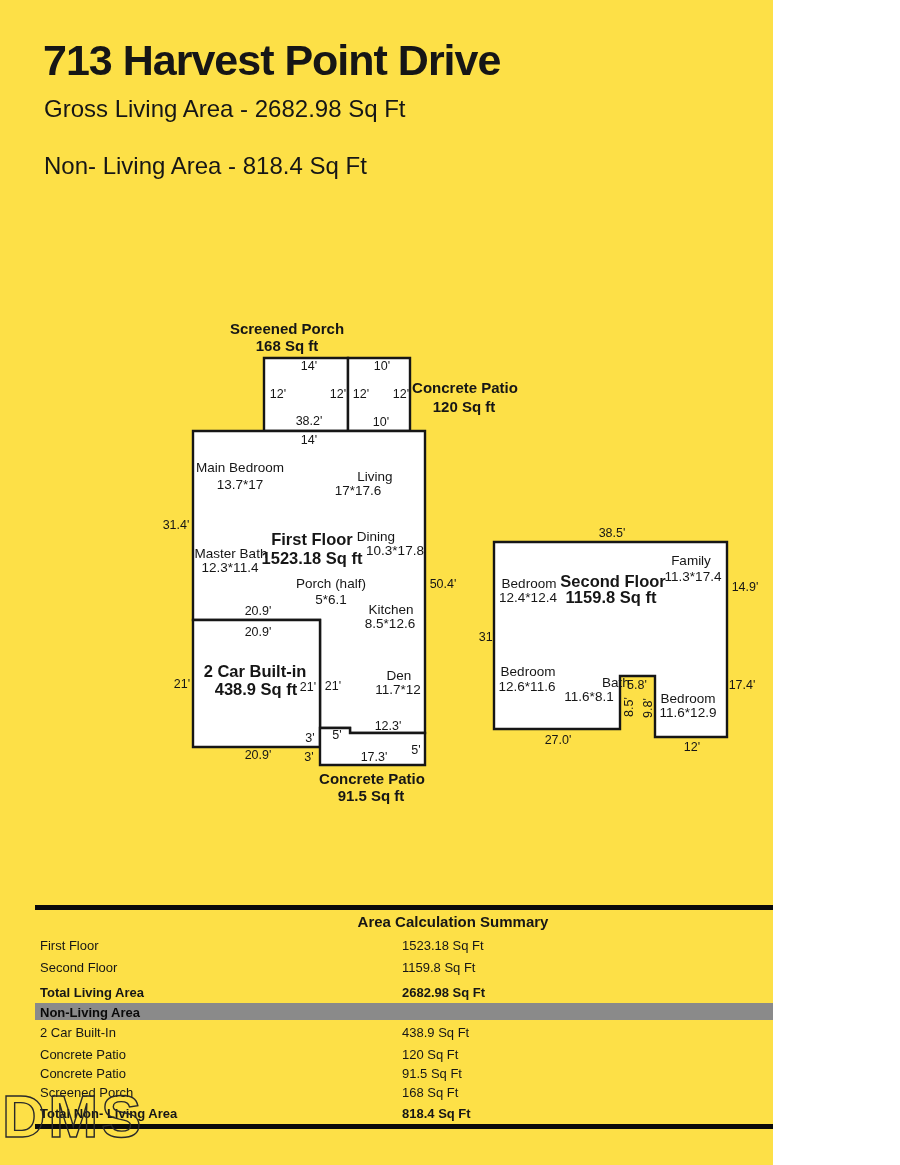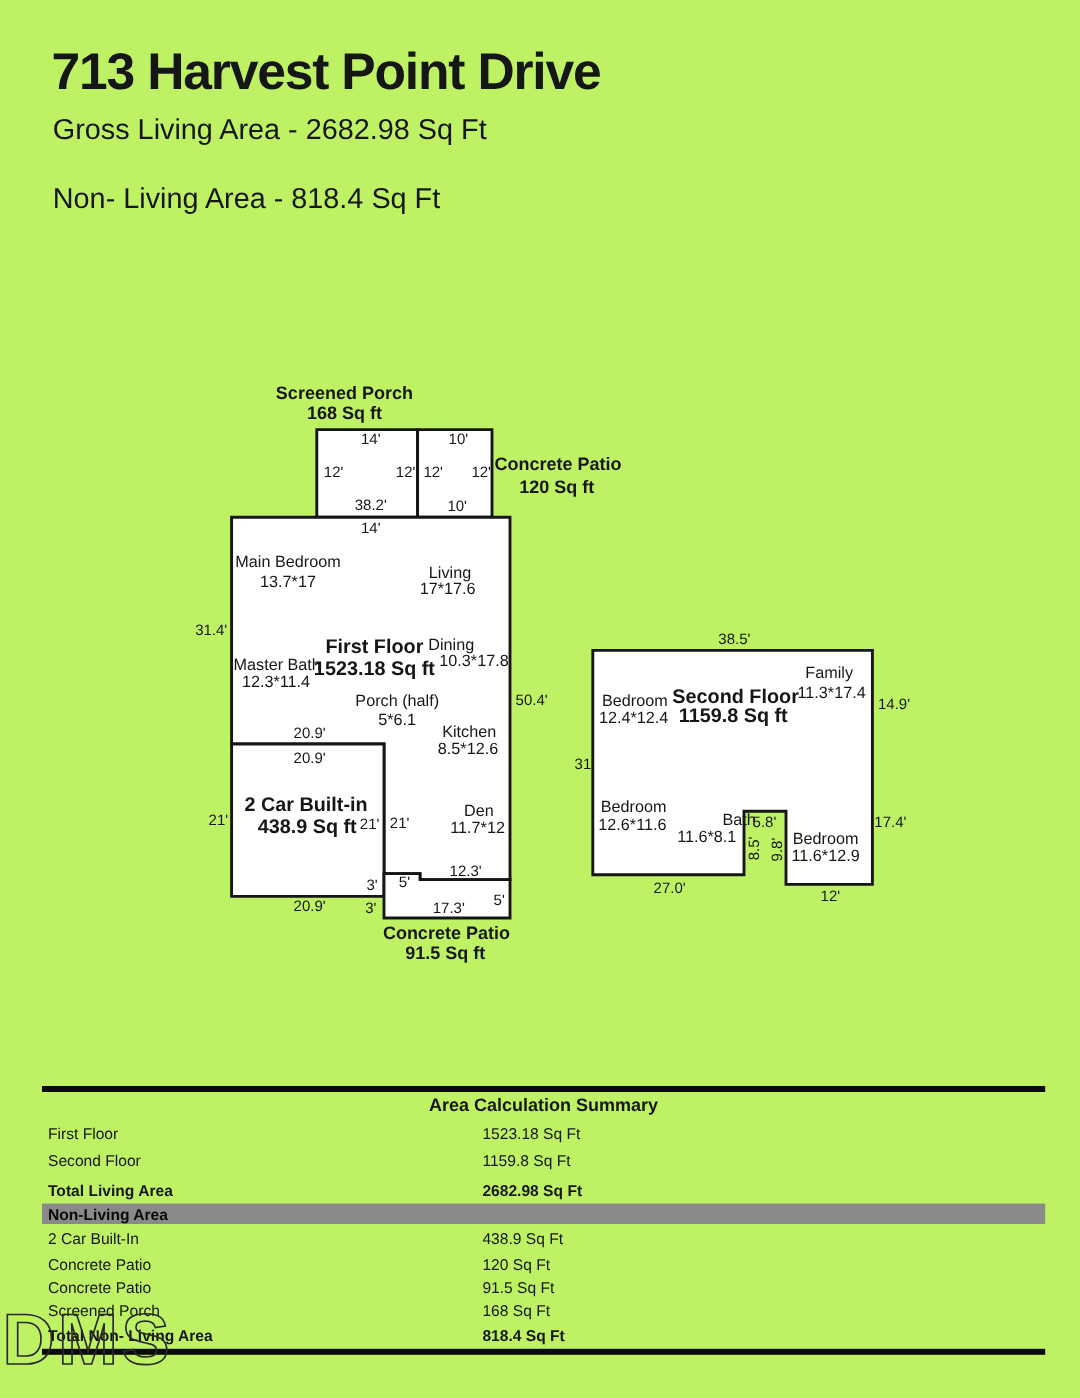--- a/index.html
+++ b/index.html
@@ -1,19 +1,19 @@
 <!DOCTYPE html>
 <html><head>
 <meta charset="utf-8">
 <title>Floor Plan Sketch</title>
 <style>
   * { margin:0; padding:0; box-sizing:border-box; }
   html,body { background:#fff; }
   body { font-family:"Liberation Sans", sans-serif; color:#161616; }
-  #page { position:relative; width:900px; height:1165px; background:#bef264; overflow:hidden; }
+  #page { position:relative; width:773px; height:1165px; background:#fde047; overflow:hidden; }
 
   
   #addr  { position:absolute; left:43px; top:36px; font-size:43px; font-weight:800; letter-spacing:-1px; }
   .sub   { position:absolute; left:44px; font-size:24px; font-weight:400; }
   #sub1  { top:95px; }
   #sub2  { top:152px; }
 
   
   #plan { position:absolute; left:0; top:0; width:900px; height:1165px; }
   svg.walls { position:absolute; left:0; top:0; }
@@ -77,21 +77,21 @@
     <div class="lbl" style="left:381px;top:422px">10'</div>
 
     <div class="lbl" style="left:309px;top:440px">14'</div>
     <div class="lbl" style="left:176px;top:525px">31.4'</div>
     <div class="lbl" style="left:443px;top:584px">50.4'</div>
     <div class="lbl" style="left:388px;top:726px">12.3'</div>
 
     <div class="lbl room" style="left:240px;top:468px">Main Bedroom</div>
     <div class="lbl room" style="left:240px;top:485px">13.7*17</div>
     <div class="lbl room" style="left:375px;top:477px">Living</div>
-    <div class="lbl room" style="left:373px;top:491px">17*17.6</div>
+    <div class="lbl room" style="left:358px;top:491px">17*17.6</div>
     <div class="lbl room" style="left:376px;top:537px">Dining</div>
     <div class="lbl room" style="left:395px;top:551px">10.3*17.8</div>
     <div class="lbl room" style="left:231px;top:554px">Master Bath</div>
     <div class="lbl room" style="left:230px;top:568px">12.3*11.4</div>
     <div class="lbl big" style="left:312px;top:539px">First Floor</div>
     <div class="lbl big" style="left:312px;top:558px">1523.18 Sq ft</div>
     <div class="lbl room" style="left:331px;top:584px">Porch (half)</div>
     <div class="lbl room" style="left:331px;top:600px">5*6.1</div>
     <div class="lbl room" style="left:391px;top:610px">Kitchen</div>
     <div class="lbl room" style="left:390px;top:624px">8.5*12.6</div>

